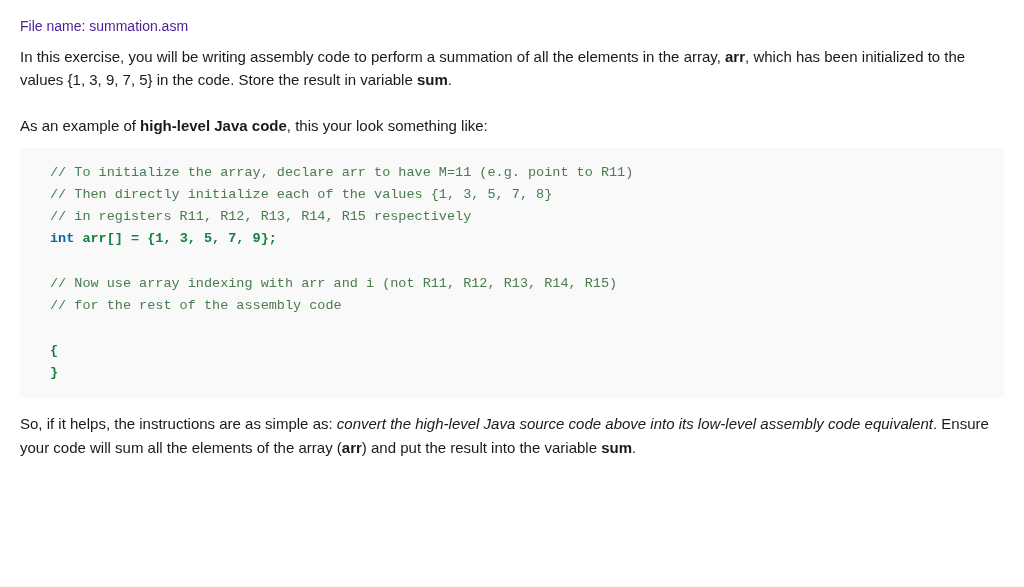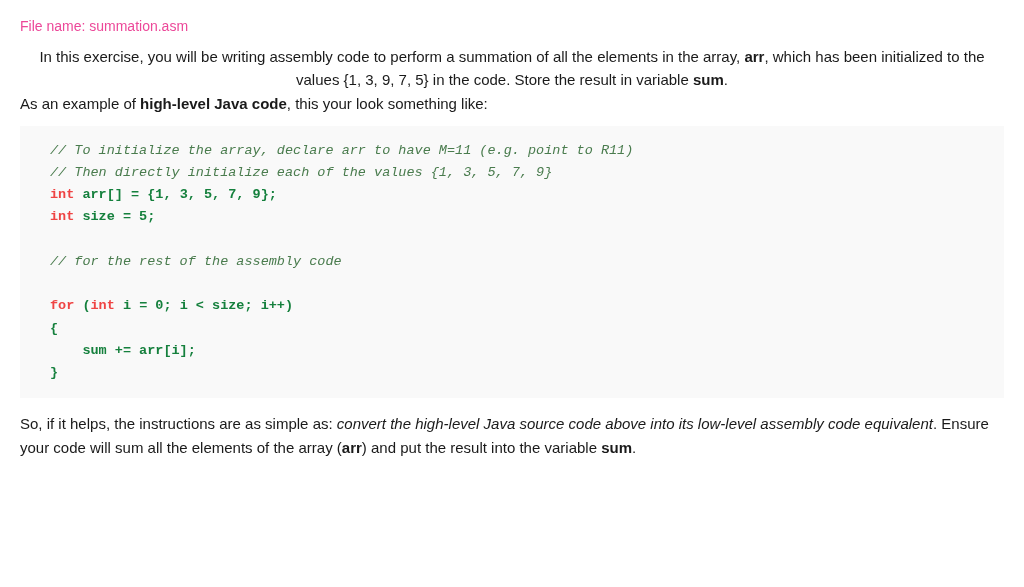--- a/index.html
+++ b/index.html
@@ -13,52 +13,50 @@
       font-family: Arial, sans-serif;
       font-size: 15px;
       color: #1a1a1a;
       padding: 18px 20px;
       width: 1024px;
       min-height: 587px;
     }
 
     .file-name {
       font-size: 14px;
-      color: #ec4899;
+      color: #4c1d95;
       margin-bottom: 12px;
     }
 
     .intro-para {
-      margin-bottom: 2px;
+      margin-bottom: 24px;
       line-height: 1.5;
-      text-align: center;
     }
 
     .example-para {
       margin-bottom: 10px;
       line-height: 1.5;
     }
 
     .code-block {
       background: #f9f9f9;
       border: none;
       font-family: 'Courier New', Courier, monospace;
       font-size: 13.5px;
       padding: 14px 30px;
       margin: 10px 0 14px 0;
       line-height: 1.65;
     }
 
     .code-comment {
       color: #4a7c4e;
-      font-style: italic;
     }
 
     .code-keyword {
-      color: #ef4444;
+      color: #0369a1;
       font-weight: bold;
     }
 
     .code-normal {
       color: #15803d;
       font-weight: bold;
     }
 
     .footer-para {
       margin-top: 10px;
@@ -85,38 +83,31 @@
 <p class="intro-para">
   <span>In this exercise, you will be writing assembly code to perform a summation of all the elements in the array, </span><strong>arr</strong><span>, which has been initialized to the values {1, 3, 9, 7, 5} in the code.  Store the result in variable </span><strong>sum</strong><span>.</span>
 </p>
 
 <p class="example-para">
   <span>As an example of </span><strong>high-level Java code</strong><span>, this your look something like:</span>
 </p>
 
 <div class="code-block">
   <div><span class="code-comment">// To initialize the array, declare arr to have M=11 (e.g. point to R11)</span></div>
-  <div><span class="code-comment">// Then directly initialize each of the values {1, 3, 5, 7, 9}</span></div>
+  <div><span class="code-comment">// Then directly initialize each of the values {1, 3, 5, 7, 8}</span></div>
+  <div><span class="code-comment">// in registers R11, R12, R13, R14, R15 respectively</span></div>
   <div>
     <span class="code-keyword">int</span><span class="code-normal"> arr[] = {1, 3, 5, 7, 9};</span>
   </div>
-  <div>
-    <span class="code-keyword">int</span><span class="code-normal"> size = 5;</span>
-  </div>
   <div>&nbsp;</div>
+  <div><span class="code-comment">// Now use array indexing with arr and i (not R11, R12, R13, R14, R15)</span></div>
   <div><span class="code-comment">// for the rest of the assembly code</span></div>
   <div>&nbsp;</div>
   <div>
-    <span class="code-keyword">for</span><span class="code-normal"> (</span><span class="code-keyword">int</span><span class="code-normal"> i = 0; i &lt; size; i++)</span>
-  </div>
-  <div>
     <span class="code-normal">{</span>
-  </div>
-  <div>
-    <span class="code-normal">&nbsp;&nbsp;&nbsp;&nbsp;sum += arr[i];</span>
   </div>
   <div>
     <span class="code-normal">}</span>
   </div>
 </div>
 
 <p class="footer-para">
   <span>So, if it helps, the instructions are as simple as: </span><em>convert the high-level Java source code above into its low-level assembly code equivalent</em><span>.  Ensure your code will sum all the elements of the array (</span><strong>arr</strong><span>) and put the result into the variable </span><strong>sum</strong><span>.</span>
 </p>
 

